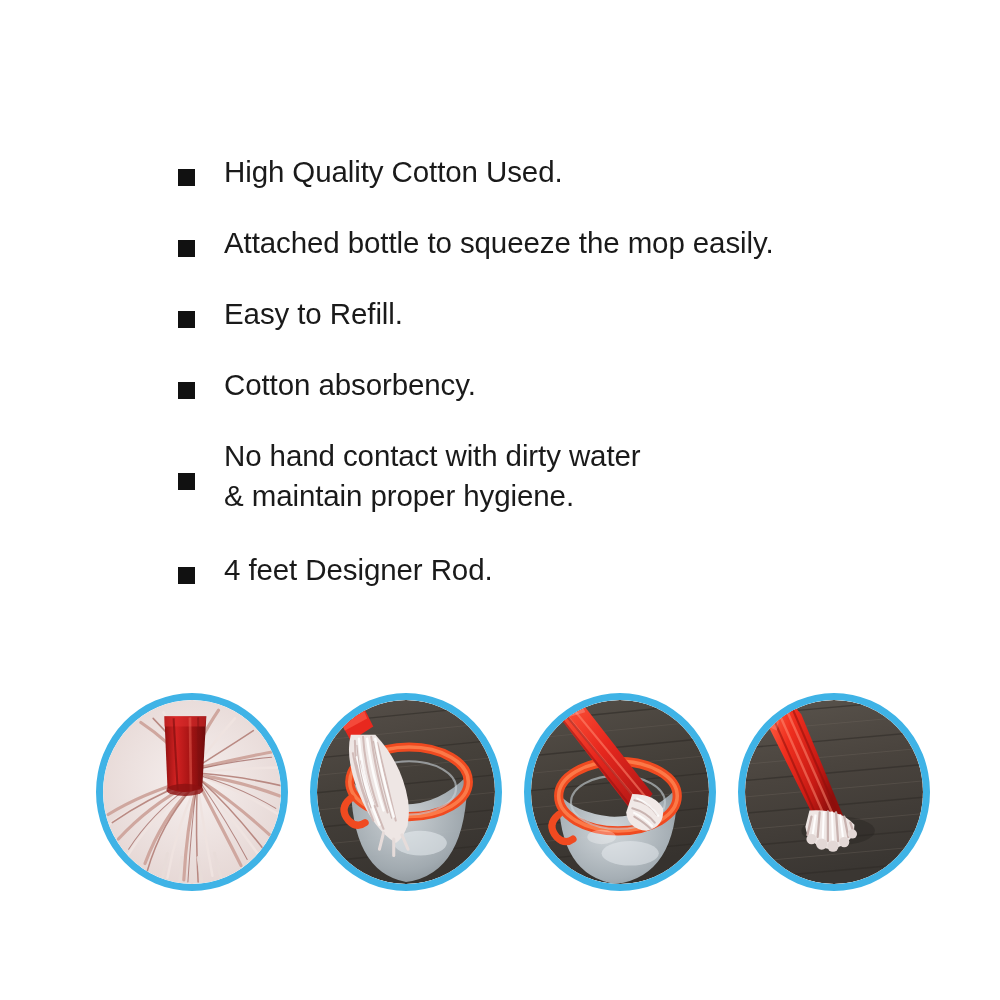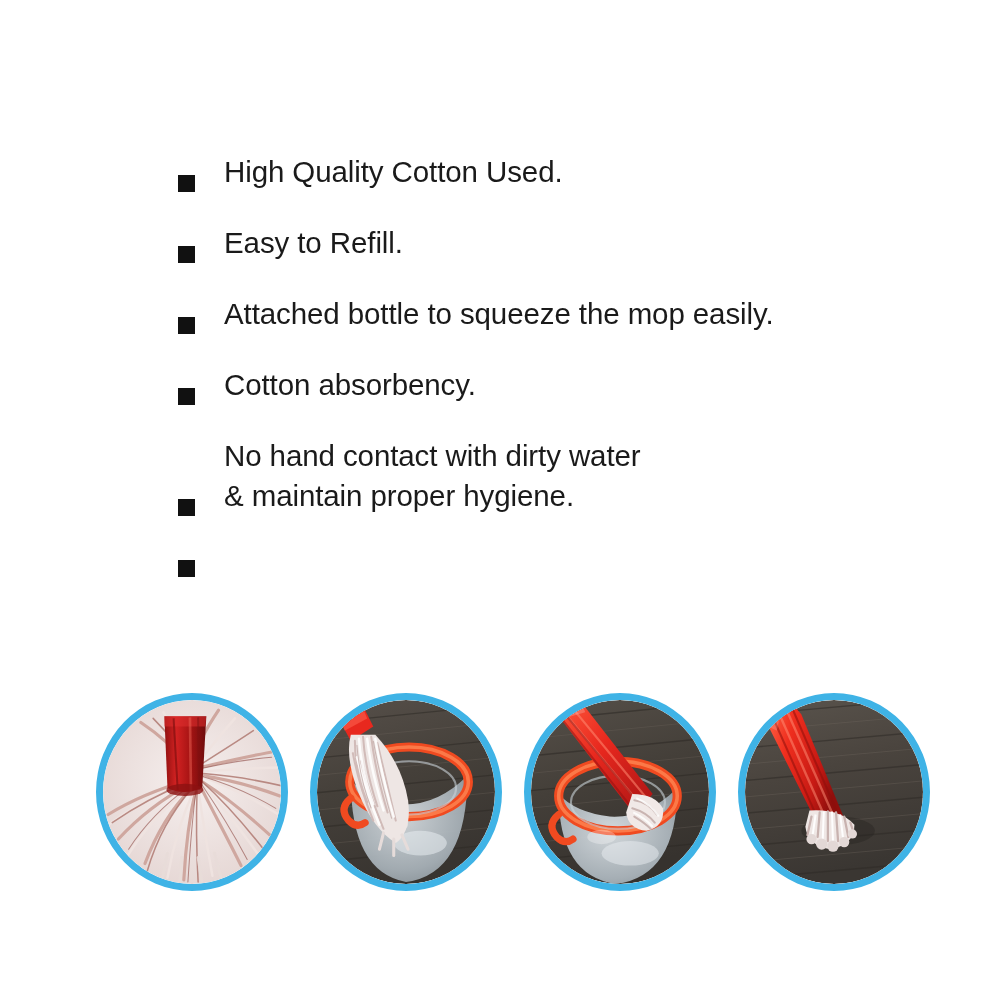--- a/index.html
+++ b/index.html
@@ -24,21 +24,21 @@
 
   
   #feature-list {
     position: absolute;
     left: 178px;
     top: 152px;
     width: 760px;
   }
   .feature-row {
     display: flex;
-    align-items: flex-end;
+    align-items: center;
     margin-bottom: 31px;
   }
   .bullet-square {
     width: 17px;
     height: 17px;
     background: #111111;
     flex: 0 0 17px;
     margin-top: 10px;
   }
   .feature-text {
@@ -87,42 +87,43 @@
 
   <div id="feature-list">
 
     <div class="feature-row">
       <span class="bullet-square"></span>
       <span class="feature-text">High Quality Cotton Used.</span>
     </div>
 
     <div class="feature-row">
       <span class="bullet-square"></span>
+      <span class="feature-text">Attached bottle to squeeze the mop easily.</span>
+    </div>
+
+    <div class="feature-row">
+      <span class="bullet-square"></span>
       <span class="feature-text">Easy to Refill.</span>
-    </div>
-
-    <div class="feature-row">
-      <span class="bullet-square"></span>
-      <span class="feature-text">Attached bottle to squeeze the mop easily.</span>
     </div>
 
     <div class="feature-row">
       <span class="bullet-square"></span>
       <span class="feature-text">Cotton absorbency.</span>
     </div>
 
 
     <div class="feature-row two-line">
       <span class="bullet-square"></span>
       <span class="feature-text">No hand contact with dirty water
 &amp; maintain proper hygiene.</span>
     </div>
 
     <div class="feature-row gap-before">
       <span class="bullet-square"></span>
+      <span class="feature-text">4 feet Designer Rod.</span>
     </div>
 
   </div>
 
   <div id="photo-strip">
 
     <div class="photo-circle" style="left:96px;">
       <div class="photo-inner">
         <svg class="photo-svg" viewBox="0 0 180 180" preserveAspectRatio="xMidYMid slice" aria-hidden="true">
           <defs>

